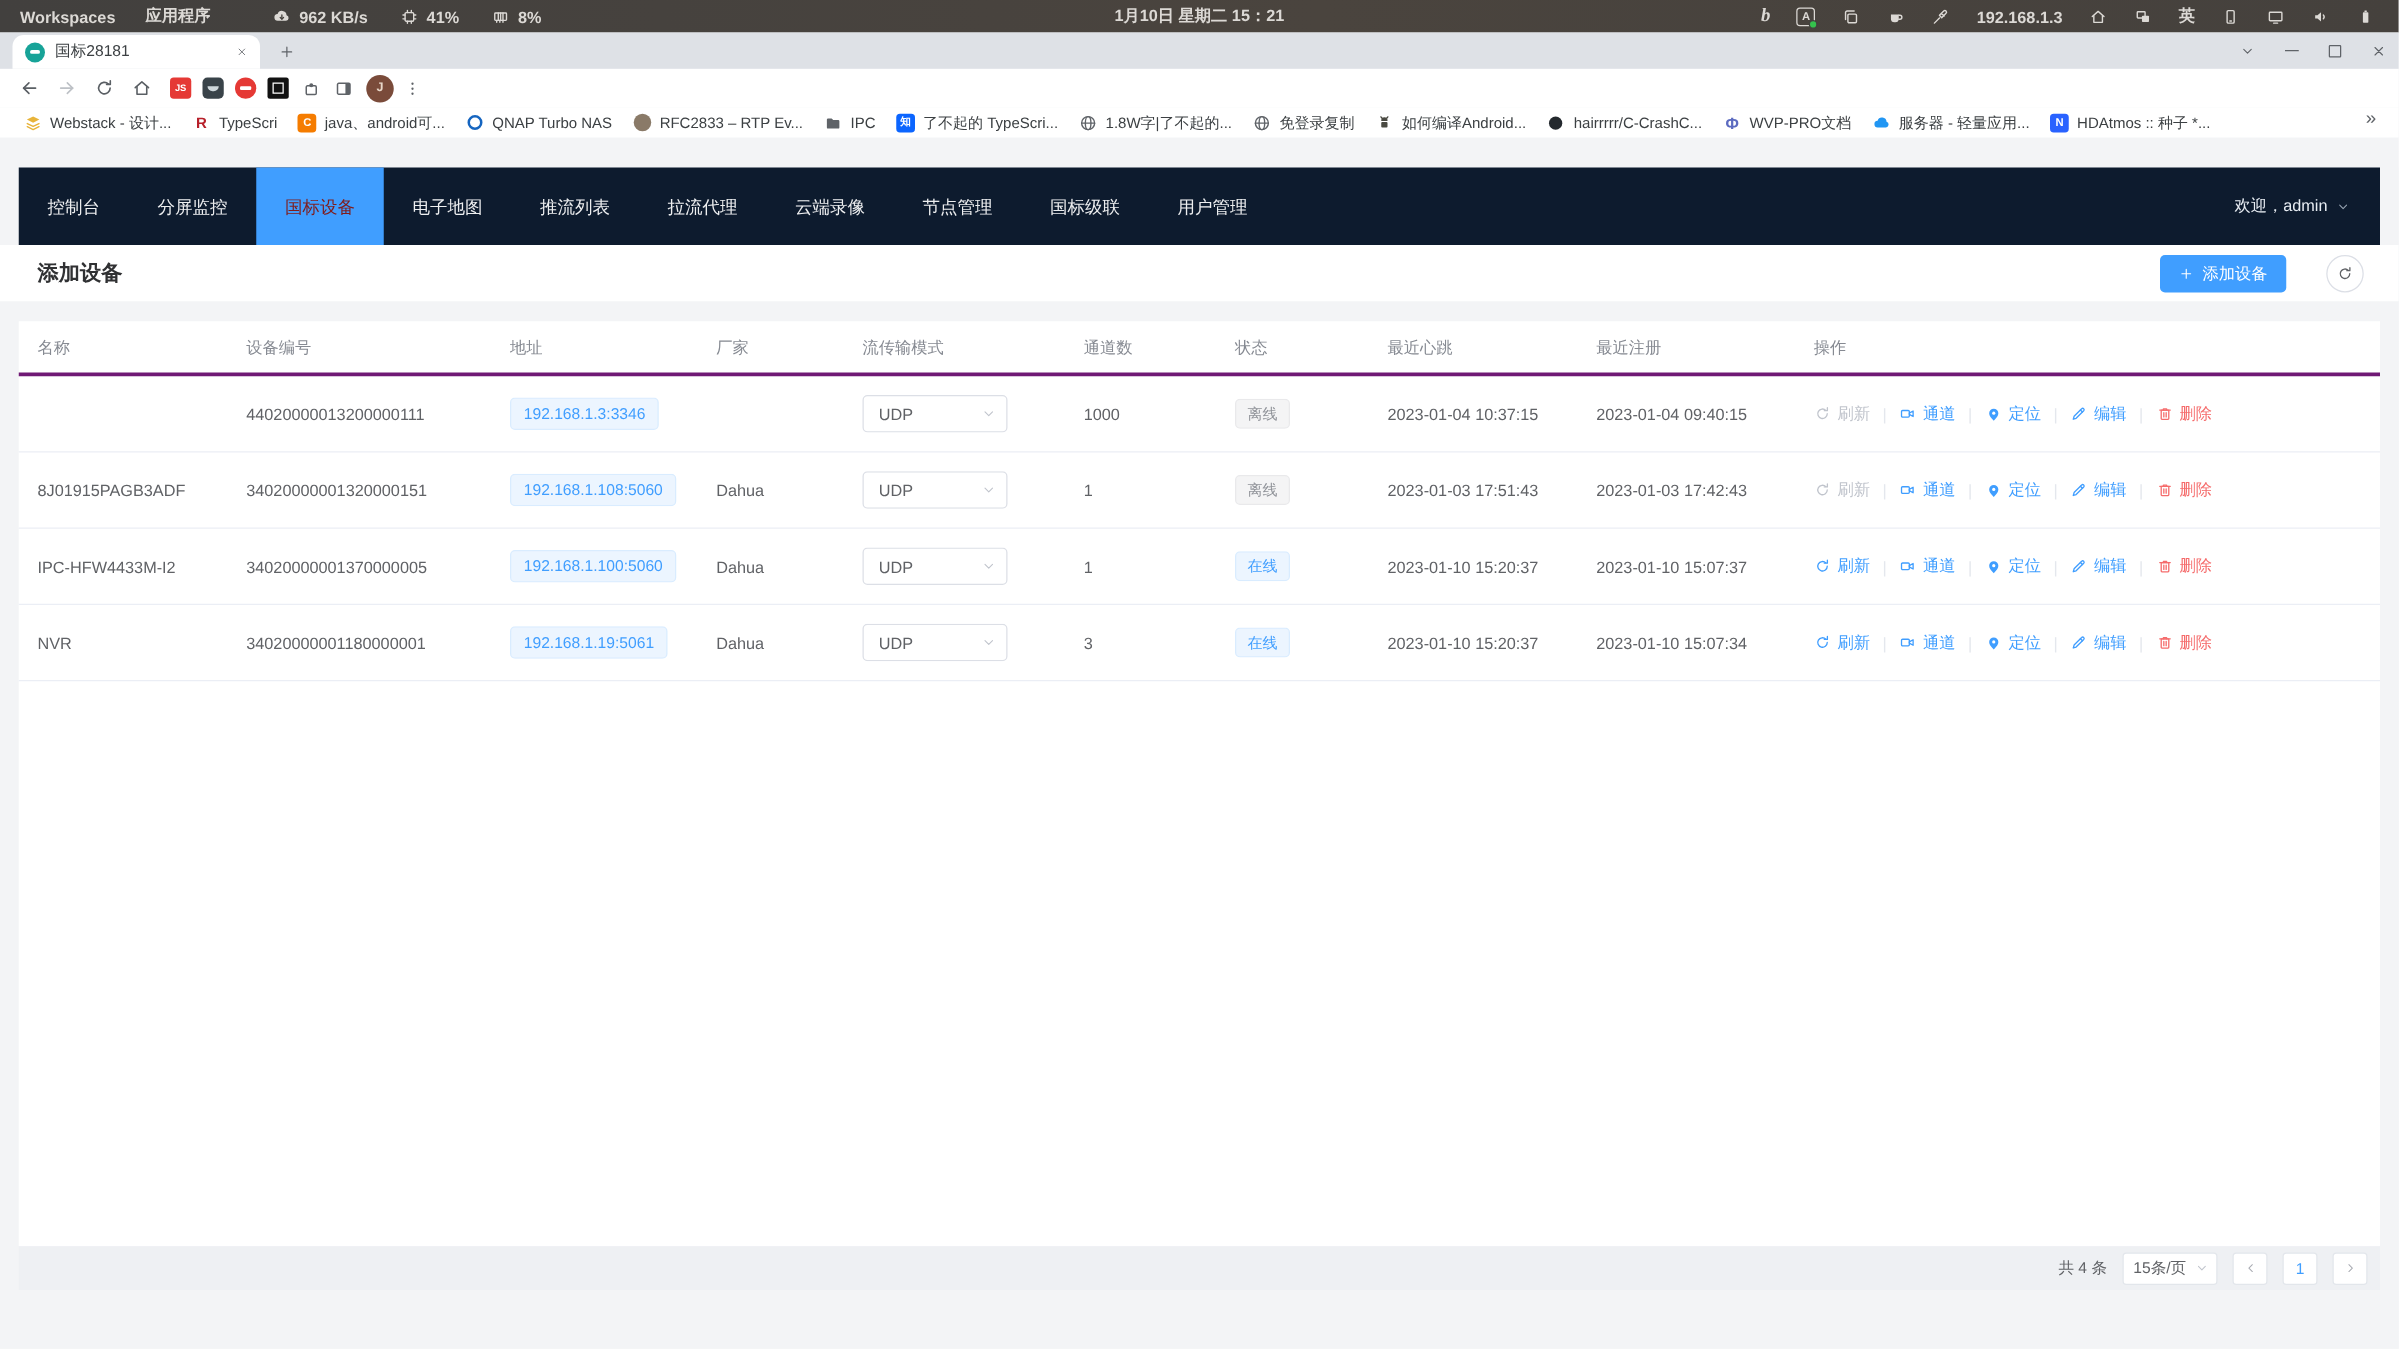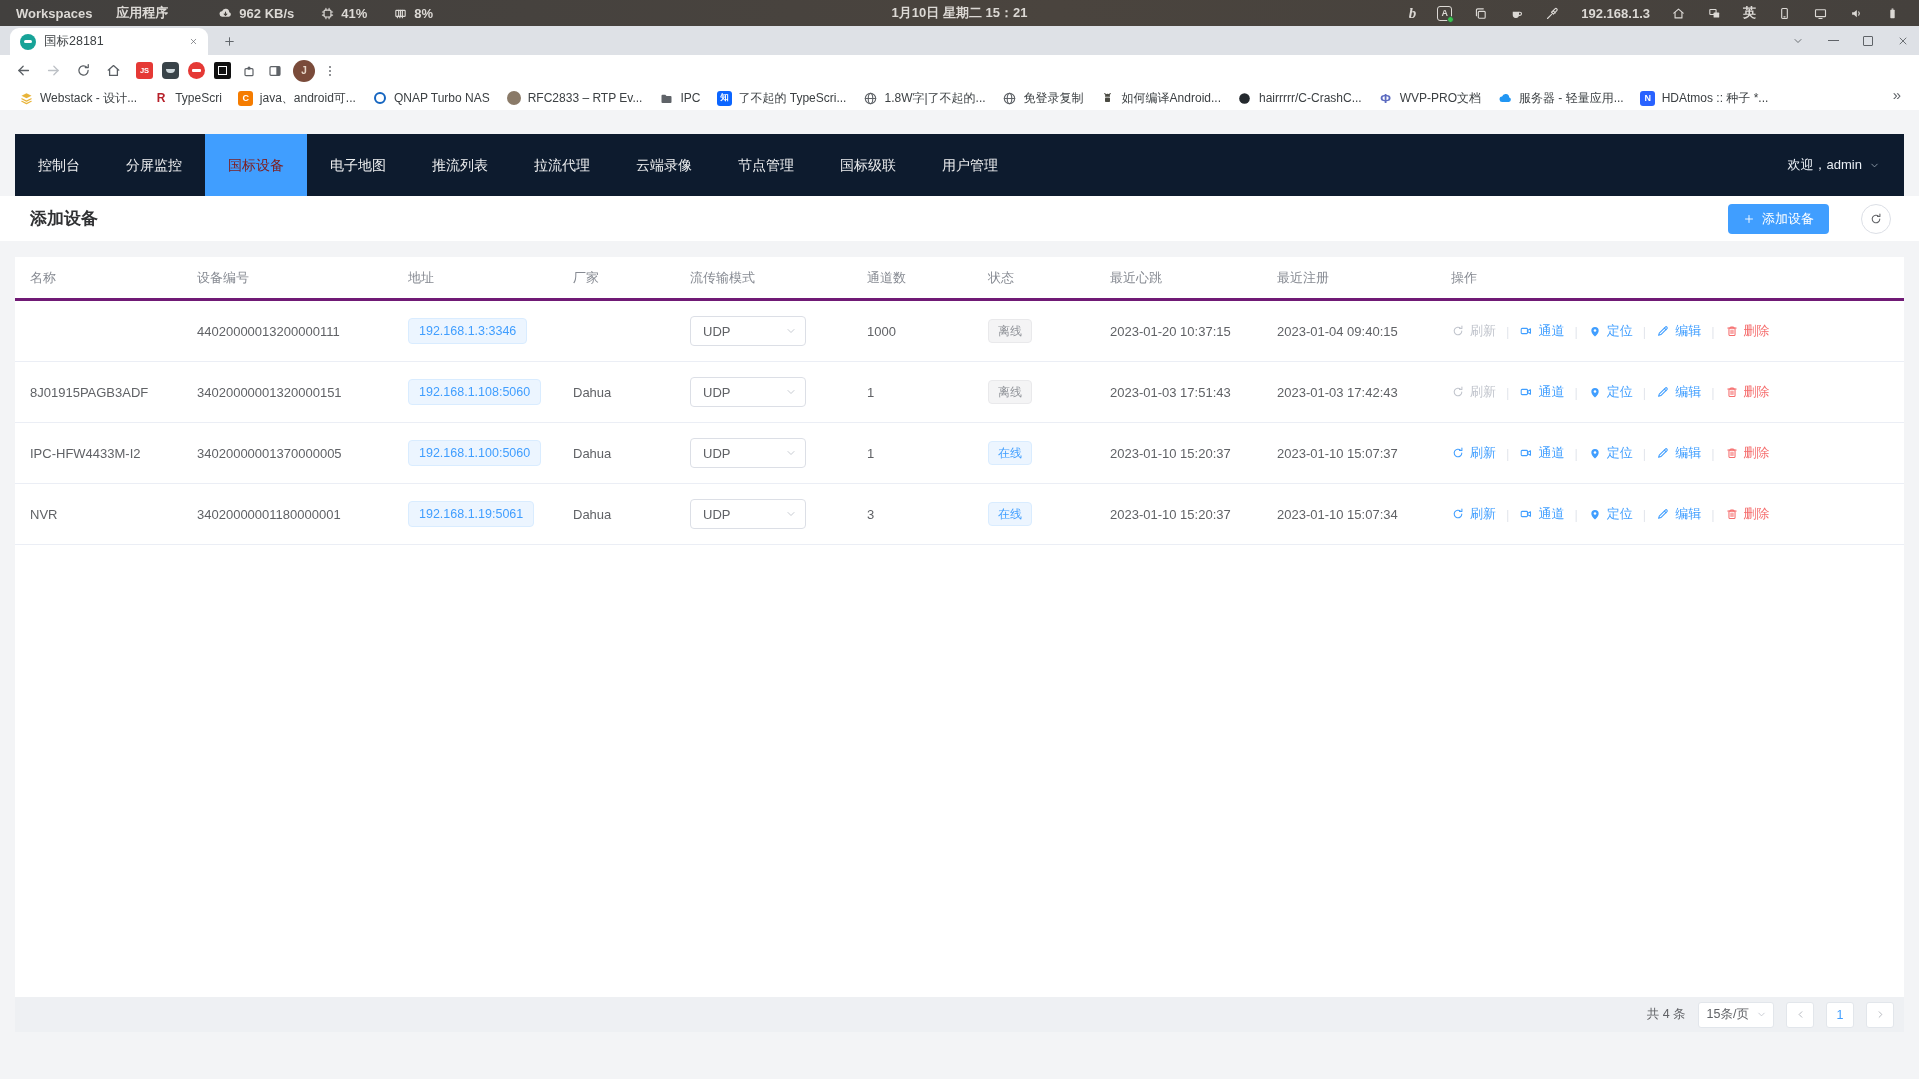--- a/index.html
+++ b/index.html
@@ -605,21 +605,21 @@
       <div class="cell">
           <span class="sel">
             <span>UDP</span>
             <svg class="ic">
               <use href="#i-chev-down"></use>
             </svg>
           </span>
         </div>
       <div class="cell">1000</div>
       <div class="cell"><span class="status-tag" data-status="offline">离线</span></div>
-      <div class="cell">2023-01-20 10:37:15</div>
+      <div class="cell">2023-01-04 10:37:15</div>
       <div class="cell">2023-01-04 09:40:15</div>
       <div class="cell ops">
         <span class="op" data-state="disabled">
             <svg class="ic">
               <use href="#i-reload"></use>
             </svg>
             <span>刷新</span>
           </span>
           <span class="op-sep">|</span>
         <span class="op">

